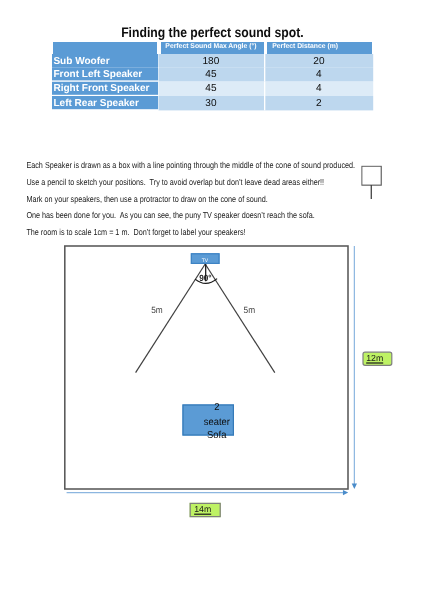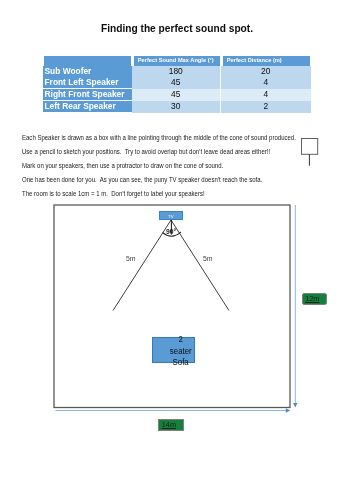--- a/index.html
+++ b/index.html
@@ -8,21 +8,21 @@
        font-family:"Liberation Sans",sans-serif;overflow:hidden;
        -webkit-font-smoothing:antialiased;}
   .page{position:relative;width:354px;height:500px;background:#fff;}
 
   
   .title{position:absolute;left:0;top:21.5px;width:354px;text-align:center;
          font-size:11.5px;font-weight:bold;color:#0d0d0d;letter-spacing:0;
          transform:scaleX(0.885);transform-origin:177px 0;white-space:nowrap;}
 
   
-  .tbl{position:absolute;left:42.5px;top:56px;width:268px;
+  .tbl{position:absolute;left:42.5px;top:35px;width:268px;
        border-collapse:collapse;table-layout:fixed;}
   .tbl td,.tbl th{padding:0;margin:0;border:0;}
   .tbl .c0{width:89px;}
   .tbl .c1{width:89px;}
   .tbl .c2{width:90px;}
   .hdr td{height:9.6px;line-height:9.6px;background:#5b9bd5;color:#ffffff;
           font-size:5.8px;font-weight:bold;text-align:left;vertical-align:middle;
           border-right:1px solid #ffffff;padding-left:4.5px;
           transform:scaleX(0.98);}
   .hdr td.c0{border-right:1px solid #ffffff;}
@@ -54,21 +54,21 @@
          color:#ffffff;font-size:4.2px;text-align:center;line-height:9.8px;
          overflow:hidden;}
   .sofa{position:absolute;left:152px;top:337px;width:42.5px;height:25.5px;padding-top:3px;padding-left:15px;
         background:#5b9bd5;border:1px solid #357ab8;box-sizing:border-box;
         color:#0d0d0d;font-size:8.4px;text-align:center;
         display:flex;flex-direction:column;align-items:center;
         justify-content:center;line-height:11.5px;}
   .sofa span{display:block;transform:scaleX(0.935);}
   .lbl5m{position:absolute;font-size:7.6px;color:#3f3f3f;line-height:7.6px;transform:scaleX(0.91);transform-origin:0 0;}
   .angle-lbl{position:absolute;font-size:7.6px;color:#1a1a1a;line-height:7.6px;transform:scaleX(0.9);transform-origin:0 0;}
-  .dimbox{position:absolute;border:0.85px solid #7f7f7f;background:#15803d;
+  .dimbox{position:absolute;border:0.85px solid #7f7f7f;background:#bef264;
           color:#1a1a1a;font-size:7.3px;text-align:center;
           display:flex;align-items:center;justify-content:center;
           box-sizing:border-box;line-height:7.3px;text-decoration:underline;}
 </style>
 </head>
 <body>
 
 <div class="page">
 
   <div class="title">Finding the perfect sound spot.</div>

